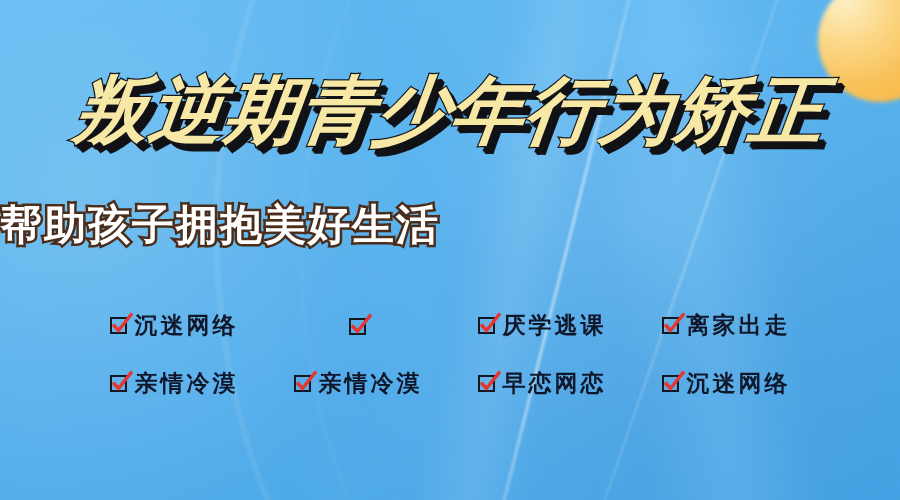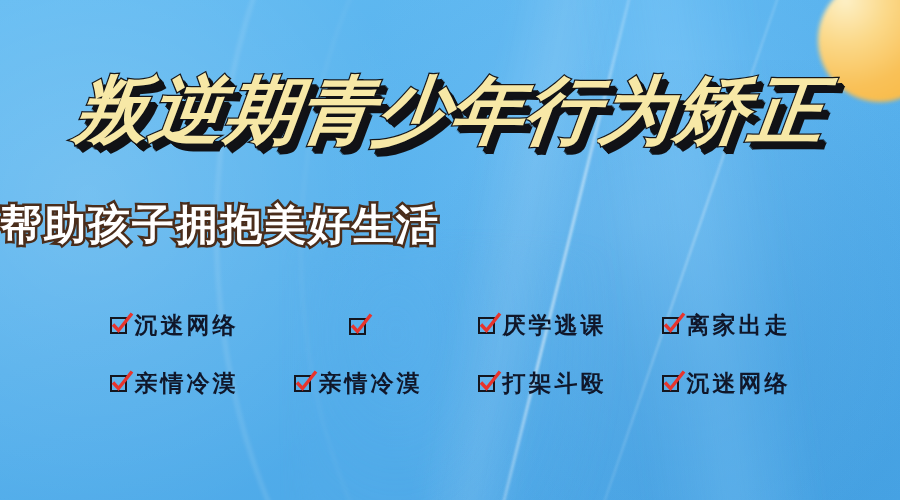--- a/index.html
+++ b/index.html
@@ -278,21 +278,21 @@
     </span>
     <span class="check-label">亲情冷漠</span>
   </div>
       <div class="check-item">
     <span class="check-box">
       <span class="sq"></span>
       <svg viewBox="0 0 26 26">
         <path d="M4 13.5 L9.5 19.5 L23 2.5" fill="none" stroke="#e8342c" stroke-width="3.4" stroke-linecap="butt" stroke-linejoin="miter"></path>
       </svg>
     </span>
-    <span class="check-label">打架斗殴</span>
+    <span class="check-label">早恋网恋</span>
   </div>
       <div class="check-item">
     <span class="check-box">
       <span class="sq"></span>
       <svg viewBox="0 0 26 26">
         <path d="M4 13.5 L9.5 19.5 L23 2.5" fill="none" stroke="#e8342c" stroke-width="3.4" stroke-linecap="butt" stroke-linejoin="miter"></path>
       </svg>
     </span>
     <span class="check-label">沉迷网络</span>
   </div>

